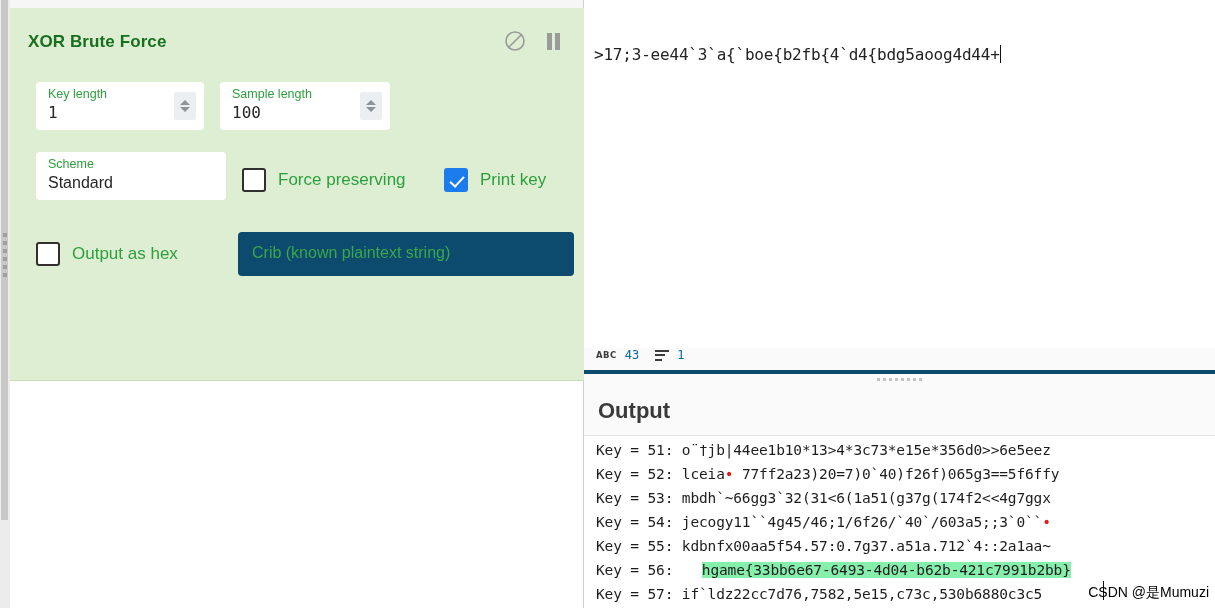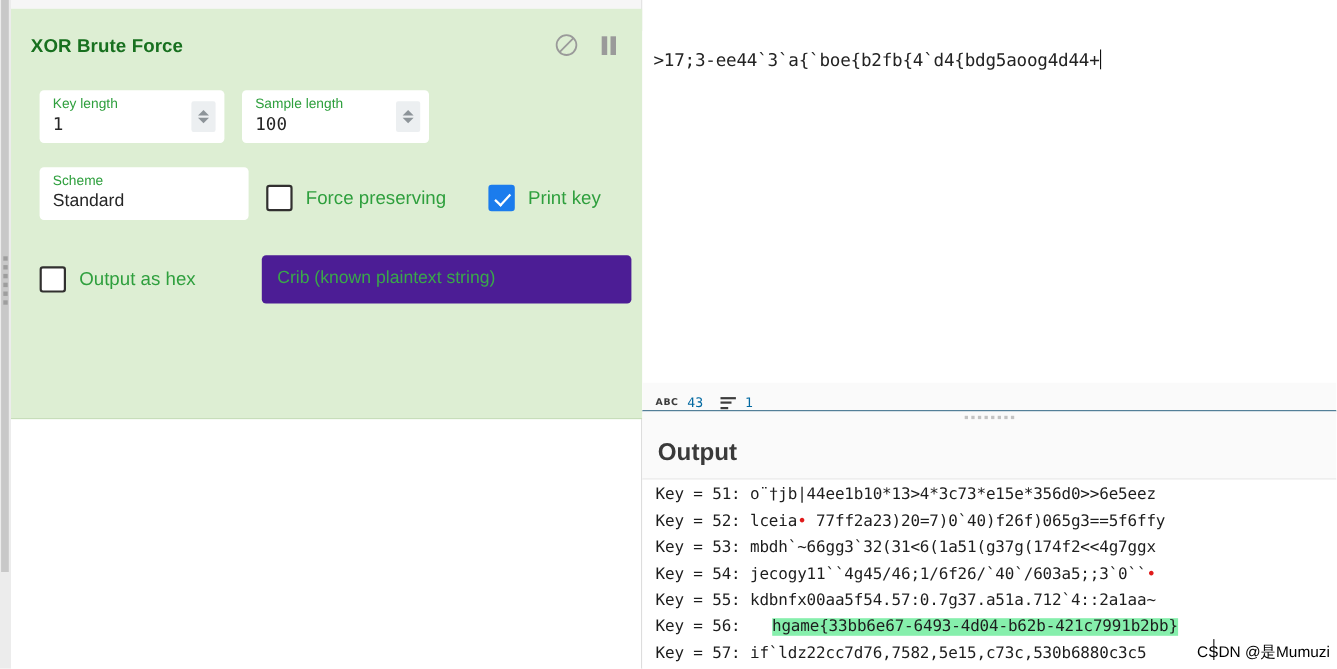--- a/index.html
+++ b/index.html
@@ -94,21 +94,21 @@
   }
   .cbox.on { background:#1b7ced; border-color:#1b7ced; }
   .cbox.on::after {
     content:""; position:absolute; left:7px; top:3px; width:6px; height:12px;
     border:solid #fff; border-width:0 2.6px 2.6px 0; transform: rotate(43deg);
   }
   .chk-label { font-size: 17px; color: #2e9f3d; white-space: nowrap; }
 
   #crib {
     position:absolute; left:228px; top:224px; width:336px; height:44px;
-    background:#4c1d95; border-radius:4px;
+    background:#0c4a6e; border-radius:4px;
   }
   #crib .ph {
     position:absolute; left:14px; top:12px; font-size:16px; color:#3aa74a;
   }
 
   
   .right-col {
     position: absolute; left: 584px; top: 0; width: 631px; height: 608px;
     background: #ffffff;
   }
@@ -124,22 +124,22 @@
     font-size: 16px; color: #232323; white-space: pre; line-height: 22px;
     letter-spacing: -.2px;
   }
   .caret {
     display:inline-block; width:1px; height:18px; background:#111;
     vertical-align:-3px; margin-left:0px;
   }
 
   .status-bar {
     position:absolute; left:0; top:348px; width:100%; height:26px;
-    background:#fafafa; border-bottom:1px solid #0c4a6e;
-    display:flex; align-items:flex-end; gap:16px; padding-left:12px;
+    background:#fafafa; border-bottom:4px solid #0c4a6e;
+    display:flex; align-items:flex-start; gap:16px; padding-left:12px;
   }
   .stat { display:flex; align-items:center; gap:8px; }
   .stat .txt {
     font-size:12px; color:#0369a1; font-family:"DejaVu Sans Mono", monospace;
   }
   .ico-abc {
     font-size:8.5px; font-weight:bold; color:#3c3c3c;
     font-family:"DejaVu Sans", sans-serif; letter-spacing:.5px;
     border:0; line-height:1;
   }

